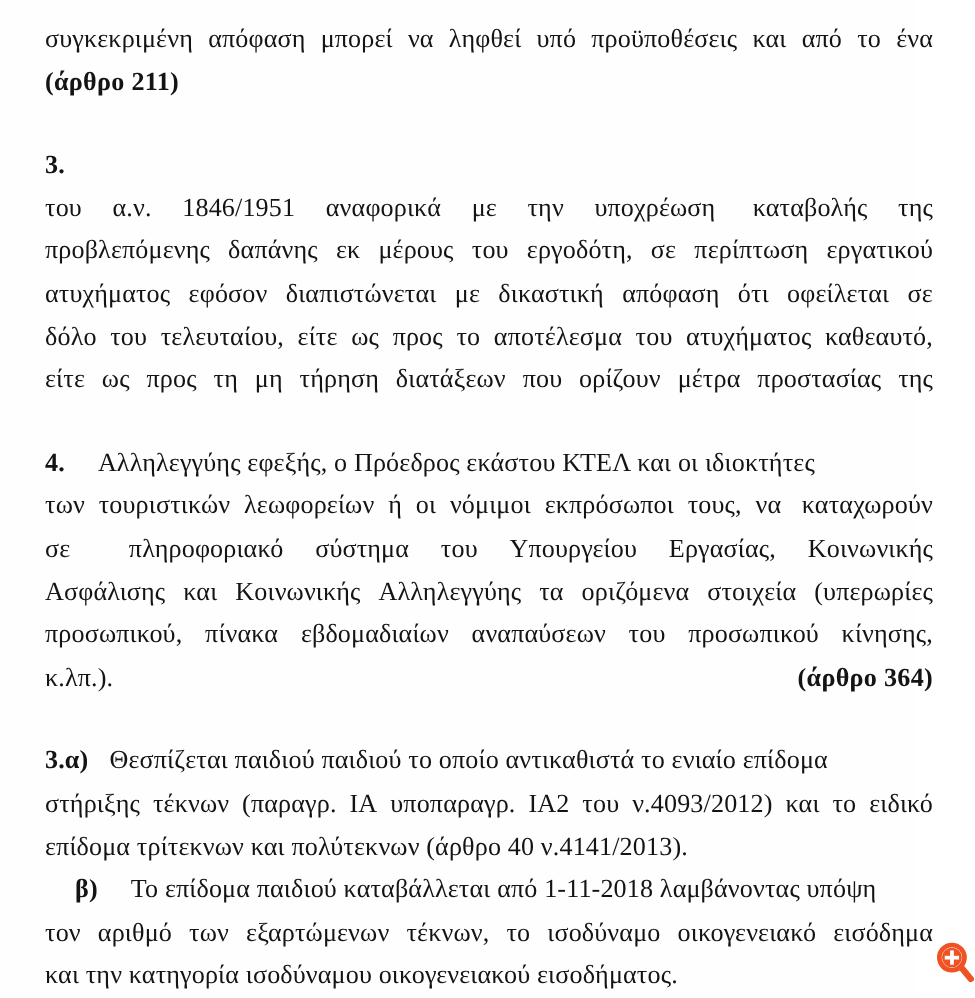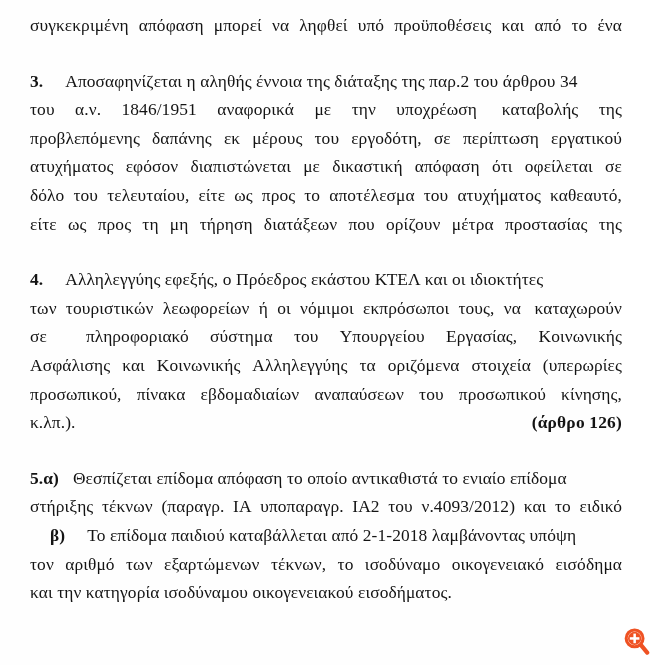--- a/index.html
+++ b/index.html
@@ -106,28 +106,29 @@
 
 <div id="page">
 
   <div class="doc-body">
 
     <div class="para first">
       <div class="jline justify">
         <span style="white-space: pre; display: flex; justify-content: space-between; width: 592px;"><span>συγκεκριμένη</span><span class="wordgap" style="flex: 1 1 auto; min-width: 4px;"> </span><span>απόφαση</span><span class="wordgap" style="flex: 1 1 auto; min-width: 4px;"> </span><span>μπορεί</span><span class="wordgap" style="flex: 1 1 auto; min-width: 4px;"> </span><span>να</span><span class="wordgap" style="flex: 1 1 auto; min-width: 4px;"> </span><span>ληφθεί</span><span class="wordgap" style="flex: 1 1 auto; min-width: 4px;"> </span><span>υπό</span><span class="wordgap" style="flex: 1 1 auto; min-width: 4px;"> </span><span>προϋποθέσεις</span><span class="wordgap" style="flex: 1 1 auto; min-width: 4px;"> </span><span>και</span><span class="wordgap" style="flex: 1 1 auto; min-width: 4px;"> </span><span>από</span><span class="wordgap" style="flex: 1 1 auto; min-width: 4px;"> </span><span>το</span><span class="wordgap" style="flex: 1 1 auto; min-width: 4px;"> </span><span>ένα</span></span>
       </div>
       <div class="lastline">
+        <span class="art-ref">(άρθρο 211)</span>
       </div>
     </div>
 
     <div class="gap-lg"></div>
 
     <div class="para">
       <div class="jline left">
-        <span class="num">3.</span><span class="lead-space"></span><span>Αποσαφηνίζεται η αληθής έννοια της διάταξης της παρ.2 του άρθρου 34</span>
+        <span class="num">3.</span><span class="lead-space"></span>
       </div>
       <div class="jline justify">
         <span style="white-space: pre; display: flex; justify-content: space-between; width: 592px;"><span>του</span><span class="wordgap" style="flex: 1 1 auto; min-width: 4px;"> </span><span>α.ν.</span><span class="wordgap" style="flex: 1 1 auto; min-width: 4px;"> </span><span>1846/1951</span><span class="wordgap" style="flex: 1 1 auto; min-width: 4px;"> </span><span>αναφορικά</span><span class="wordgap" style="flex: 1 1 auto; min-width: 4px;"> </span><span>με</span><span class="wordgap" style="flex: 1 1 auto; min-width: 4px;"> </span><span>την</span><span class="wordgap" style="flex: 1 1 auto; min-width: 4px;"> </span><span>υποχρέωση</span><span class="wordgap" style="flex: 1 1 auto; min-width: 4px;">  </span><span>καταβολής</span><span class="wordgap" style="flex: 1 1 auto; min-width: 4px;"> </span><span>της</span></span>
       </div>
       <div class="jline justify">
         <span style="white-space: pre; display: flex; justify-content: space-between; width: 592px;"><span>προβλεπόμενης</span><span class="wordgap" style="flex: 1 1 auto; min-width: 4px;"> </span><span>δαπάνης</span><span class="wordgap" style="flex: 1 1 auto; min-width: 4px;"> </span><span>εκ</span><span class="wordgap" style="flex: 1 1 auto; min-width: 4px;"> </span><span>μέρους</span><span class="wordgap" style="flex: 1 1 auto; min-width: 4px;"> </span><span>του</span><span class="wordgap" style="flex: 1 1 auto; min-width: 4px;"> </span><span>εργοδότη,</span><span class="wordgap" style="flex: 1 1 auto; min-width: 4px;"> </span><span>σε</span><span class="wordgap" style="flex: 1 1 auto; min-width: 4px;"> </span><span>περίπτωση</span><span class="wordgap" style="flex: 1 1 auto; min-width: 4px;"> </span><span>εργατικού</span></span>
       </div>
       <div class="jline justify">
         <span style="white-space: pre; display: flex; justify-content: space-between; width: 592px;"><span>ατυχήματος</span><span class="wordgap" style="flex: 1 1 auto; min-width: 4px;"> </span><span>εφόσον</span><span class="wordgap" style="flex: 1 1 auto; min-width: 4px;"> </span><span>διαπιστώνεται</span><span class="wordgap" style="flex: 1 1 auto; min-width: 4px;"> </span><span>με</span><span class="wordgap" style="flex: 1 1 auto; min-width: 4px;"> </span><span>δικαστική</span><span class="wordgap" style="flex: 1 1 auto; min-width: 4px;"> </span><span>απόφαση</span><span class="wordgap" style="flex: 1 1 auto; min-width: 4px;"> </span><span>ότι</span><span class="wordgap" style="flex: 1 1 auto; min-width: 4px;"> </span><span>οφείλεται</span><span class="wordgap" style="flex: 1 1 auto; min-width: 4px;"> </span><span>σε</span></span>
       </div>
@@ -154,38 +155,41 @@
         <span style="white-space: pre; display: flex; justify-content: space-between; width: 592px;"><span>σε</span><span class="wordgap" style="flex: 1 1 auto; min-width: 4px;">     </span><span>πληροφοριακό</span><span class="wordgap" style="flex: 1 1 auto; min-width: 4px;"> </span><span>σύστημα</span><span class="wordgap" style="flex: 1 1 auto; min-width: 4px;"> </span><span>του</span><span class="wordgap" style="flex: 1 1 auto; min-width: 4px;"> </span><span>Υπουργείου</span><span class="wordgap" style="flex: 1 1 auto; min-width: 4px;"> </span><span>Εργασίας,</span><span class="wordgap" style="flex: 1 1 auto; min-width: 4px;"> </span><span>Κοινωνικής</span></span>
       </div>
       <div class="jline justify">
         <span style="white-space: pre; display: flex; justify-content: space-between; width: 592px;"><span>Ασφάλισης</span><span class="wordgap" style="flex: 1 1 auto; min-width: 4px;"> </span><span>και</span><span class="wordgap" style="flex: 1 1 auto; min-width: 4px;"> </span><span>Κοινωνικής</span><span class="wordgap" style="flex: 1 1 auto; min-width: 4px;"> </span><span>Αλληλεγγύης</span><span class="wordgap" style="flex: 1 1 auto; min-width: 4px;"> </span><span>τα</span><span class="wordgap" style="flex: 1 1 auto; min-width: 4px;"> </span><span>οριζόμενα</span><span class="wordgap" style="flex: 1 1 auto; min-width: 4px;"> </span><span>στοιχεία</span><span class="wordgap" style="flex: 1 1 auto; min-width: 4px;"> </span><span>(υπερωρίες</span></span>
       </div>
       <div class="jline justify">
         <span style="white-space: pre; display: flex; justify-content: space-between; width: 592px;"><span>προσωπικού,</span><span class="wordgap" style="flex: 1 1 auto; min-width: 4px;"> </span><span>πίνακα</span><span class="wordgap" style="flex: 1 1 auto; min-width: 4px;"> </span><span>εβδομαδιαίων</span><span class="wordgap" style="flex: 1 1 auto; min-width: 4px;"> </span><span>αναπαύσεων</span><span class="wordgap" style="flex: 1 1 auto; min-width: 4px;"> </span><span>του</span><span class="wordgap" style="flex: 1 1 auto; min-width: 4px;"> </span><span>προσωπικού</span><span class="wordgap" style="flex: 1 1 auto; min-width: 4px;"> </span><span>κίνησης,</span></span>
       </div>
       <div class="lastline">
         <span class="txt">κ.λπ.).</span>
-        <span class="art-ref">(άρθρο 126)</span>
+        <span class="art-ref">(άρθρο 364)</span>
       </div>
     </div>
 
     <div class="gap-lg"></div>
 
     <div class="para">
       <div class="jline left">
-        <span class="num">5.α)</span><span class="lead-space-sm"></span><span>Θεσπίζεται επίδομα απόφαση το οποίο αντικαθιστά το ενιαίο επίδομα</span>
+        <span class="num">3.α)</span><span class="lead-space-sm"></span><span>Θεσπίζεται παιδιού παιδιού το οποίο αντικαθιστά το ενιαίο επίδομα</span>
       </div>
       <div class="jline justify">
         <span style="white-space: pre; display: flex; justify-content: space-between; width: 592px;"><span>στήριξης</span><span class="wordgap" style="flex: 1 1 auto; min-width: 4px;"> </span><span>τέκνων</span><span class="wordgap" style="flex: 1 1 auto; min-width: 4px;"> </span><span>(παραγρ.</span><span class="wordgap" style="flex: 1 1 auto; min-width: 4px;"> </span><span>ΙΑ</span><span class="wordgap" style="flex: 1 1 auto; min-width: 4px;"> </span><span>υποπαραγρ.</span><span class="wordgap" style="flex: 1 1 auto; min-width: 4px;"> </span><span>ΙΑ2</span><span class="wordgap" style="flex: 1 1 auto; min-width: 4px;"> </span><span>του</span><span class="wordgap" style="flex: 1 1 auto; min-width: 4px;"> </span><span>ν.4093/2012)</span><span class="wordgap" style="flex: 1 1 auto; min-width: 4px;"> </span><span>και</span><span class="wordgap" style="flex: 1 1 auto; min-width: 4px;"> </span><span>το</span><span class="wordgap" style="flex: 1 1 auto; min-width: 4px;"> </span><span>ειδικό</span></span>
       </div>
-    </div>
-
-    <div class="para">
-      <div class="jline left">
-        <span class="indent-sub"></span><span class="num">β)</span><span class="lead-space"></span><span>Το επίδομα παιδιού καταβάλλεται από 2-1-2018 λαμβάνοντας υπόψη</span>
+      <div class="jline left">
+        <span>επίδομα τρίτεκνων και πολύτεκνων (άρθρο 40 ν.4141/2013).</span>
+      </div>
+    </div>
+
+    <div class="para">
+      <div class="jline left">
+        <span class="indent-sub"></span><span class="num">β)</span><span class="lead-space"></span><span>Το επίδομα παιδιού καταβάλλεται από 1-11-2018 λαμβάνοντας υπόψη</span>
       </div>
       <div class="jline justify">
         <span style="white-space: pre; display: flex; justify-content: space-between; width: 592px;"><span>τον</span><span class="wordgap" style="flex: 1 1 auto; min-width: 4px;"> </span><span>αριθμό</span><span class="wordgap" style="flex: 1 1 auto; min-width: 4px;"> </span><span>των</span><span class="wordgap" style="flex: 1 1 auto; min-width: 4px;"> </span><span>εξαρτώμενων</span><span class="wordgap" style="flex: 1 1 auto; min-width: 4px;"> </span><span>τέκνων,</span><span class="wordgap" style="flex: 1 1 auto; min-width: 4px;"> </span><span>το</span><span class="wordgap" style="flex: 1 1 auto; min-width: 4px;"> </span><span>ισοδύναμο</span><span class="wordgap" style="flex: 1 1 auto; min-width: 4px;"> </span><span>οικογενειακό</span><span class="wordgap" style="flex: 1 1 auto; min-width: 4px;"> </span><span>εισόδημα</span></span>
       </div>
       <div class="jline left">
         <span>και την κατηγορία ισοδύναμου οικογενειακού εισοδήματος.</span>
       </div>
     </div>
 
   </div>

